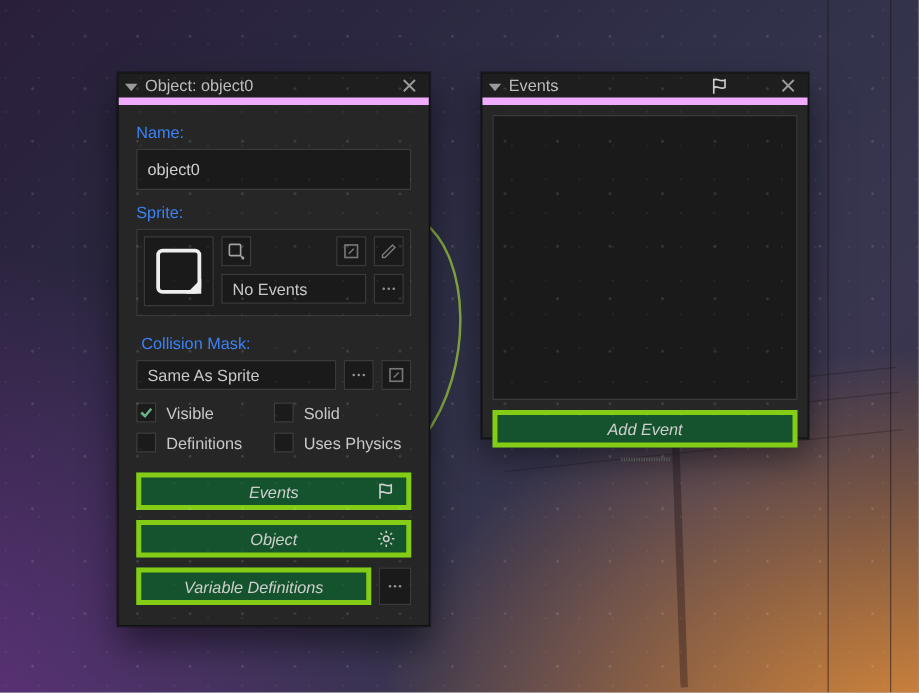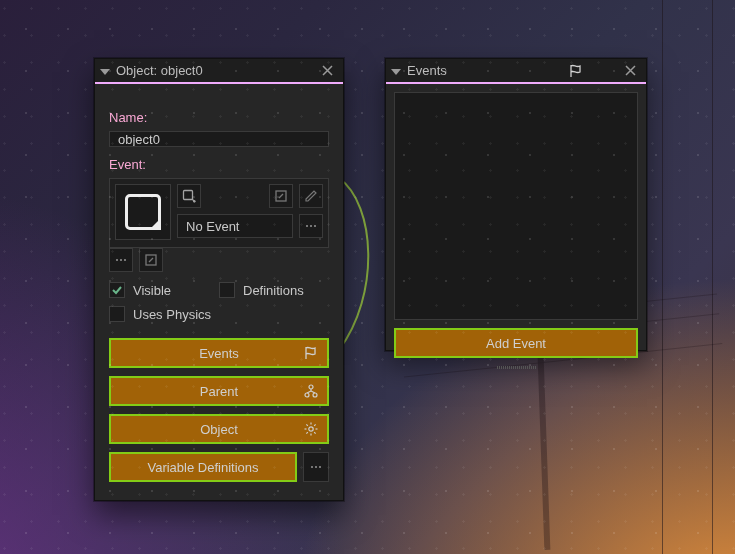--- a/index.html
+++ b/index.html
@@ -69,49 +69,49 @@
   }
   .panel-object { left: 94px; top: 58px; width: 250px; height: 443px; }
   .panel-events { left: 385px; top: 58px; width: 262px; height: 293px; }
 
   .titlebar {
     height: 25px;
     background: #1e1e1e;
     display: flex;
     align-items: center;
     padding: 0 6px 0 5px;
-    border-bottom: 2px solid #f0abfc;
+    border-bottom: 6px solid #f0abfc;
   }
   .titlebar .tri {
     width:0; height:0;
     border-left:5px solid transparent;
     border-right:5px solid transparent;
     border-top:6px solid #9a9a9a;
     margin-right:6px;
     transform: translateY(1px);
   }
   .titlebar .title { flex:1; color:#bdbdbd; font-size:13px; }
   .titlebar .icon-btn, .icon-btn {
     width:20px; height:20px;
     display:flex; align-items:center; justify-content:center;
     color:#aaa;
     cursor:pointer;
   }
   .closex svg { stroke:#9a9a9a; }
 
   .body { padding: 10px 14px 12px; }
 
-  .label { color:#f9a8d4; margin: 16px 0 6px; }
+  .label { color:#3b82f6; margin: 4px 0 6px; }
 
   .textfield {
     width:100%;
     background:#1a1a1a;
     border:1px solid #3a3a3a;
     color:#cfcfcf;
-    height:16px;
+    height:33px;
     padding: 0 8px;
     font: inherit;
     outline: none;
   }
 
   .sprite-box {
     border:1px solid #3a3a3a;
     background:#1f1f1f;
     padding:5px;
     display:flex;
@@ -166,26 +166,27 @@
     border:1px solid #3e3e3e;
     background:#1b1b1b;
     display:flex; align-items:center; justify-content:center;
   }
   .cb.checked { }
   .cb.checked svg { display:block; }
   .cb svg { display:none; }
 
   .bigbtn {
     height:30px;
-    border:2px solid #84cc16;
-    background:#a16207;
+    border:4px solid #84cc16;
+    background:#14532d;
     display:flex; align-items:center; justify-content:center;
     position:relative;
     cursor:pointer;
     color:#cfcfcf;
+    font-style:italic;
   }
   .bigbtn .endicon {
     position:absolute; right:6px; top:50%; transform:translateY(-50%);
     width:20px; height:20px;
     display:flex; align-items:center; justify-content:center;
   }
   .stack { display:flex; flex-direction:column; gap:8px; margin-top:16px; }
   .stack .row .bigbtn { flex:1;justify-content:center; }
   .stack .row .sqbtn { height:30px; width:26px; }
 
@@ -224,21 +225,21 @@
       <svg width="11" height="11" viewBox="0 0 11 11">
           <path d="M1 1 L10 10 M10 1 L1 10" stroke="#9a9a9a" stroke-width="1.5"></path>
         </svg>
     </div>
   </div>
 
   <div class="body">
     <div class="label">Name:</div>
     <input class="textfield" value="object0" style="">
 
-    <div class="label" style="margin-top:10px">Event:</div>
+    <div class="label" style="margin-top:10px">Sprite:</div>
     <div class="sprite-box">
       <div class="sprite-preview">
         <div class="sq"></div>
       </div>
       <div class="sprite-right">
         <div class="sprite-row">
           <div class="sqbtn">
             <svg width="14" height="14" viewBox="0 0 14 14">
                 <rect x="1.5" y="1.5" width="9" height="9" rx="1" fill="none" stroke="#bbb" stroke-width="1.3"></rect>
                 <path d="M10 10 L13 13" stroke="#bbb" stroke-width="1.3"></path>
@@ -253,34 +254,38 @@
               </svg>
           </div>
           <div class="sqbtn">
             <svg width="14" height="14" viewBox="0 0 14 14">
                 <path d="M2 12 L4 12 L12 4 L10 2 L2 10 Z" fill="none" stroke="#888" stroke-width="1.2"></path>
               </svg>
           </div>
         </div>
         <div class="sprite-row">
           <div class="sprite-select">
-            <span>No Event</span>
+            <span>No Events</span>
           </div>
           <div class="sqbtn">
             <svg width="12" height="12" viewBox="0 0 12 12">
                 <circle cx="2" cy="6" r="1" fill="#aaa"></circle>
                 <circle cx="6" cy="6" r="1" fill="#aaa"></circle>
                 <circle cx="10" cy="6" r="1" fill="#aaa"></circle>
               </svg>
           </div>
         </div>
       </div>
     </div>
 
+    <div class="label" style="margin-top:14px; margin-left:4px;">Collision Mask:</div>
     <div class="row">
+      <div class="sprite-select" style="flex:1">
+        <span>Same As Sprite</span>
+      </div>
       <div class="sqbtn">
         <svg width="12" height="12" viewBox="0 0 12 12">
             <circle cx="2" cy="6" r="1" fill="#aaa"></circle>
             <circle cx="6" cy="6" r="1" fill="#aaa"></circle>
             <circle cx="10" cy="6" r="1" fill="#aaa"></circle>
           </svg>
       </div>
       <div class="sqbtn">
         <svg width="14" height="14" viewBox="0 0 14 14">
             <rect x="2" y="2" width="10" height="10" fill="none" stroke="#888" stroke-width="1.3"></rect>
@@ -295,47 +300,42 @@
           <svg width="12" height="12" viewBox="0 0 12 12">
               <path d="M2 6 L5 9 L10 3" fill="none" stroke="#69b58a" stroke-width="2"></path>
             </svg>
         </div>
         <span>Visible</span>
       </div>
       <div class="check">
         <div class="cb">
           
         </div>
+        <span>Solid</span>
+      </div>
+      <div class="check">
+        <div class="cb">
+          
+        </div>
         <span>Definitions</span>
       </div>
       <div class="check">
         <div class="cb">
           
         </div>
         <span>Uses Physics</span>
       </div>
     </div>
 
     <div class="stack">
       <div class="bigbtn">
         <span>Events</span>
         <span class="endicon">
           <svg width="16" height="16" viewBox="0 0 16 16">
               <path d="M3 2 V14 M3 3 C6 1 8 5 12 3 V9 C8 11 6 7 3 9" fill="none" stroke="#cfcfcf" stroke-width="1.3"></path>
-            </svg>
-        </span>
-      </div>
-      <div class="bigbtn">
-        <span>Parent</span>
-        <span class="endicon">
-          <svg width="16" height="16" viewBox="0 0 16 16">
-              <circle cx="8" cy="4" r="2" fill="none" stroke="#cfcfcf" stroke-width="1.2"></circle>
-              <circle cx="4" cy="12" r="2" fill="none" stroke="#cfcfcf" stroke-width="1.2"></circle>
-              <circle cx="12" cy="12" r="2" fill="none" stroke="#cfcfcf" stroke-width="1.2"></circle>
-              <path d="M8 6 V8 M8 8 L4 10 M8 8 L12 10" stroke="#cfcfcf" stroke-width="1.2"></path>
             </svg>
         </span>
       </div>
       <div class="bigbtn">
         <span>Object</span>
         <span class="endicon">
           <svg width="16" height="16" viewBox="0 0 16 16">
               <circle cx="8" cy="8" r="2.2" fill="none" stroke="#cfcfcf" stroke-width="1.2"></circle>
               <g stroke="#cfcfcf" stroke-width="1.2">
                 <path d="M8 1.5 V3.5"></path>

